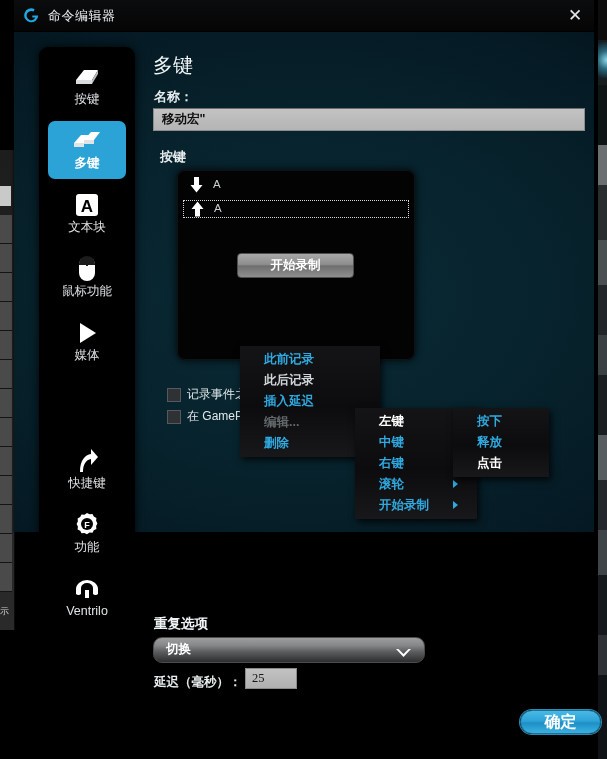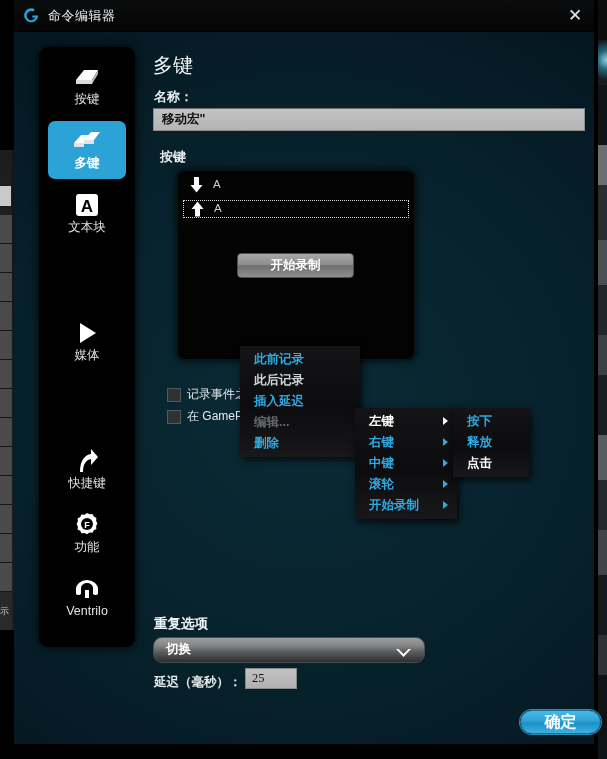--- a/index.html
+++ b/index.html
@@ -70,21 +70,21 @@
     right: 0; top: 42px;
     width: 9px; height: 36px;
     background: radial-gradient(circle at 100% 50%, #8fd6e8 0%, #2a6a7c 45%, #101820 100%);
   }
 
   
   #dialog {
     position: absolute;
     left: 14px; top: 0;
     width: 580px;
-    height: 744px;
+    height: 532px;
     background:
       radial-gradient(120% 90% at 50% 55%, #0a2b36 0%, #07222c 38%, #041620 72%, #020a0f 100%);
     box-shadow: 0 0 3px #000;
   }
   #titlebar {
     position: relative;
     height: 31px;
     background: linear-gradient(180deg,#0b0c0d 0%,#050506 100%);
     border-bottom: 1px solid #000;
   }
@@ -325,21 +325,21 @@
     line-height: 21px;
     text-align: center;
     cursor: pointer;
   }
 
   
   .menu {
     position: absolute;
     background: linear-gradient(180deg,#141416 0%,#0c0c0e 55%,#18181a 100%);
     box-shadow: 2px 3px 7px rgba(0,0,0,.8);
-    padding: 3px 2px;
+    padding: 3px 12px;
   }
   #menu-main  { left: 240px; top: 346px; width: 116px; }
   #menu-sub1  { left: 355px; top: 408px; width: 98px; }
   #menu-sub2  { left: 453px; top: 408px; width: 72px; }
   .menu-item {
     position: relative;
     height: 21px;
     line-height: 21px;
     padding: 0 8px 0 12px;
     font-size: 12.5px;
@@ -443,20 +443,30 @@
     <div class="side-item" style="top:138px;">
       <div class="side-ico">
         <svg width="26" height="26" viewBox="0 0 26 26">
           <rect x="2" y="2" width="22" height="22" rx="3" fill="#ffffff"></rect>
           <text x="13" y="20" font-family="Liberation Sans, sans-serif" font-size="17" font-weight="bold" text-anchor="middle" fill="#000000">A</text>
         </svg>
       </div>
       <div class="side-lbl">文本块</div>
     </div>
 
+    <div class="side-item" style="top:202px;">
+      <div class="side-ico">
+        <svg width="22" height="28" viewBox="0 0 22 28">
+          <rect x="3" y="2" width="16" height="24" rx="8" fill="#ffffff"></rect>
+          <path d="M3 10 L19 10 L19 9 A8 8 0 0 0 3 9 Z" fill="#1c1c1c"></path>
+          <rect x="10" y="3" width="2" height="8" fill="#1c1c1c"></rect>
+        </svg>
+      </div>
+      <div class="side-lbl">鼠标功能</div>
+    </div>
 
     <div class="side-item" style="top:266px;">
       <div class="side-ico">
         <svg width="26" height="26" viewBox="0 0 26 26">
           <path d="M6 3 L22 13 L6 23 Z" fill="#ffffff"></path>
         </svg>
       </div>
       <div class="side-lbl">媒体</div>
     </div>
 
@@ -569,28 +579,28 @@
     <span>删除</span>
   </div>
 </div>
 
 <div class="menu" id="menu-sub1">
   <div class="menu-item hot">
     <span>左键</span>
     <span class="arrow"></span>
   </div>
   <div class="menu-item">
+    <span>中键</span>
+    <span class="arrow"></span>
+  </div>
+  <div class="menu-item">
     <span>右键</span>
     <span class="arrow"></span>
   </div>
   <div class="menu-item">
-    <span>中键</span>
-    <span class="arrow"></span>
-  </div>
-  <div class="menu-item">
     <span>滚轮</span>
     <span class="arrow"></span>
   </div>
   <div class="menu-item">
     <span>开始录制</span>
     <span class="arrow"></span>
   </div>
 </div>
 
 <div class="menu" id="menu-sub2">

